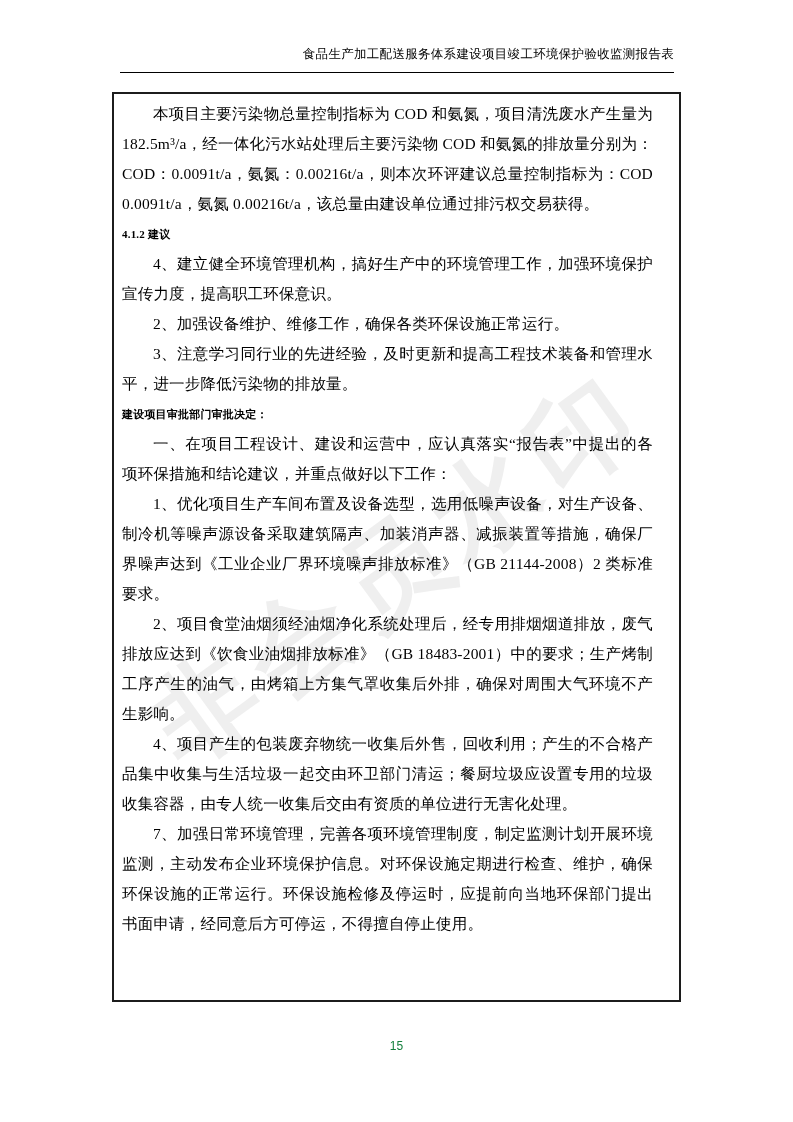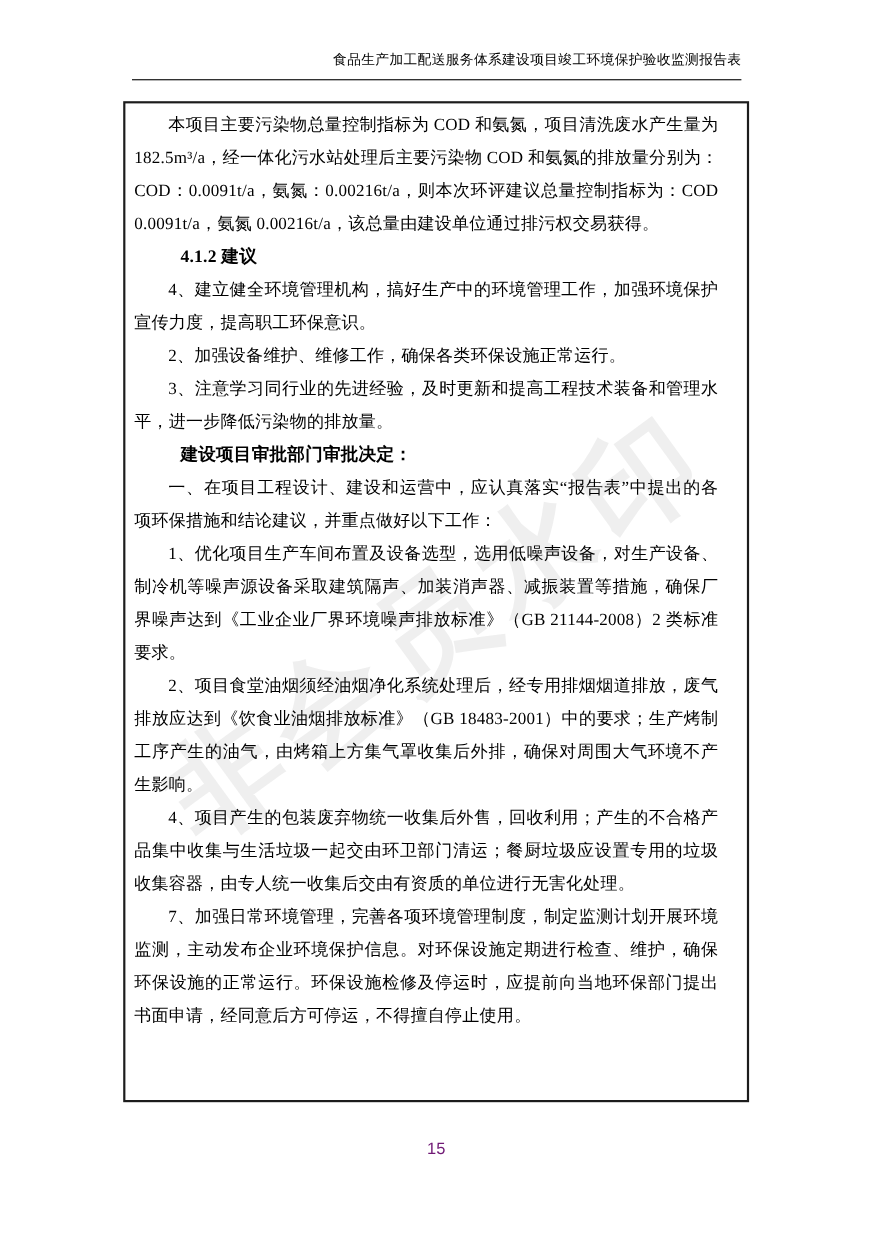--- a/index.html
+++ b/index.html
@@ -72,36 +72,35 @@
     font-size: 15.5px;
     line-height: 30px;
     text-align: justify;
     text-indent: 2em;
     letter-spacing: 0.2px;
     word-break: break-word;
   }
   .para.heading {
     font-weight: bold;
     text-indent: 0;
-    font-size: 16px;
-    margin-left: 42px;
+    font-size: 11px;
   }
   
   .page-footer {
     position: absolute;
     top: 1036px;
     left: 0;
     width: 793px;
     text-align: center;
     z-index: 2;
   }
   .page-number {
     font-family: "Liberation Sans", "DejaVu Sans", sans-serif;
-    font-size: 15px;
-    color: #701a75;
+    font-size: 12px;
+    color: #15803d;
   }
 </style>
 </head>
 <body>
 
 <div class="page">
 
   <div class="doc-header">
     <div class="doc-header-title">食品生产加工配送服务体系建设项目竣工环境保护验收监测报告表</div>
   </div>

